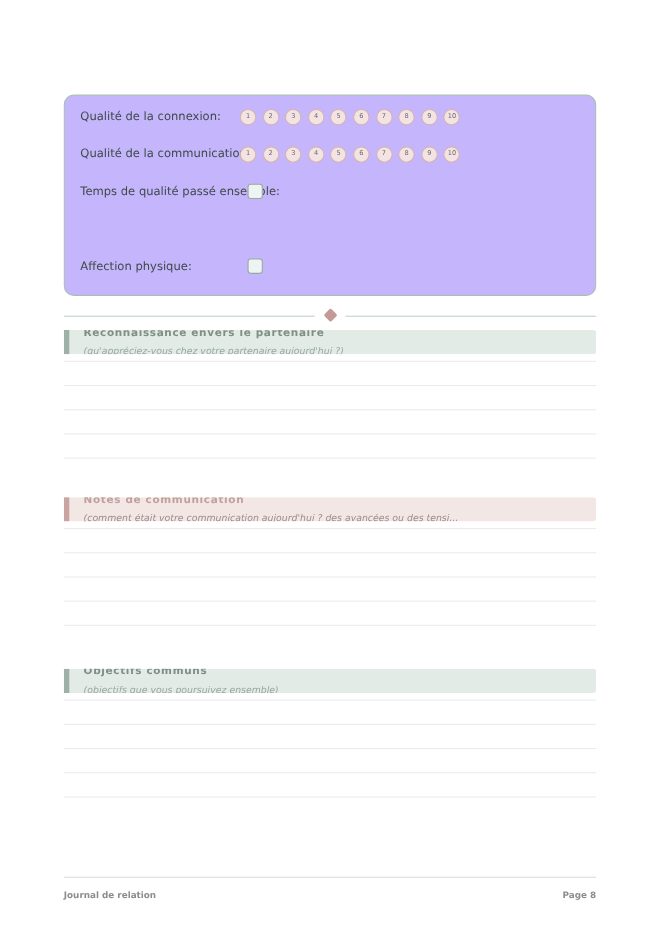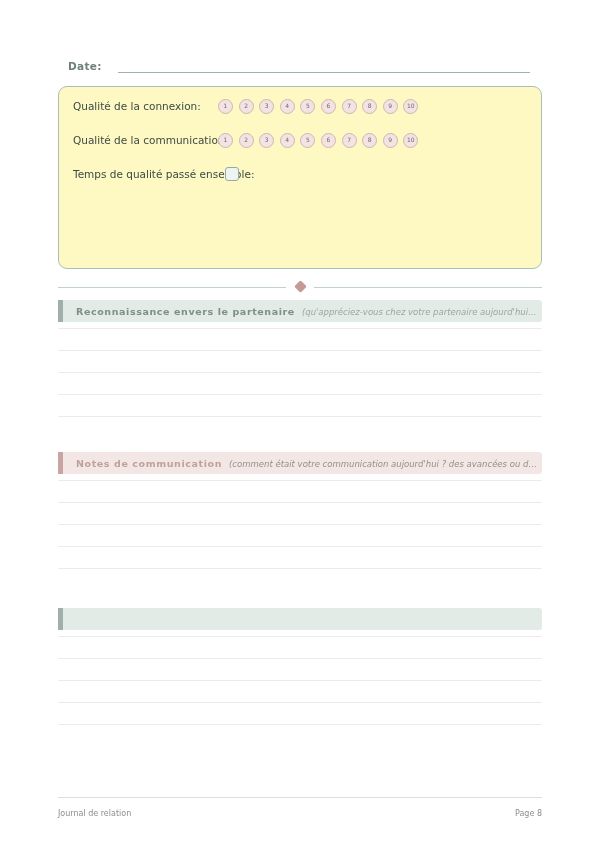--- a/index.html
+++ b/index.html
@@ -50,21 +50,21 @@
   }
 
   
   .metrics-card {
     position: absolute;
     left: 58px;
     top: 86px;
     width: 484px;
     height: 183px;
     box-sizing: border-box;
-    background: #fef9c3;
+    background: #c4b5fd;
     border: 1px solid #a9bfb6;
     border-radius: 9px;
     padding-left: 12px;
   }
   .metric-row {
     position: absolute;
     left: 14px;
     height: 22px;
     width: 460px;
   }
@@ -177,20 +177,21 @@
   .sec-head .txtwrap {
     position: relative;
     z-index: 2;
     margin-left: 18px;
     display: flex;
     align-items: baseline;
     gap: 7px;
     overflow: hidden;
     white-space: nowrap;
     padding-right: 4px;
+    flex-direction: column;
   }
   .sec-title {
     font-size: 9.5px;
     font-weight: bold;
     letter-spacing: .6px;
     white-space: nowrap;
   }
   .sec-sub {
     font-size: 8.5px;
     font-style: italic;
@@ -235,31 +236,28 @@
     position: absolute;
     left: 58px;
     top: 806px;
     width: 484px;
     height: 14px;
     font-size: 8px;
     color: #8a8f8d;
     display: flex;
     justify-content: space-between;
     align-items: center;
+    font-weight: bold;
   }
 </style>
 </head>
 <body>
 
 <div class="page">
 
-  <div class="date-row">
-    <span class="date-label">Date:</span>
-    <div class="date-line"></div>
-  </div>
 
   <div class="metrics-card">
 
     <div class="metric-row r1">
       <span class="metric-label">Qualité de la connexion:</span>
       <div class="scale">
         <span class="scale-dot">1</span>
         <span class="scale-dot">2</span>
         <span class="scale-dot">3</span>
         <span class="scale-dot">4</span>
@@ -287,20 +285,24 @@
         <span class="scale-dot">10</span>
       </div>
     </div>
 
     <div class="metric-row r3">
       <span class="metric-label">Temps de qualité passé ensemble:</span>
       <span class="chk c1"></span>
     </div>
 
 
+    <div class="metric-row r5">
+      <span class="metric-label">Affection physique:</span>
+      <span class="chk c3"></span>
+    </div>
 
   </div>
 
   <div class="divider">
     <div class="dl left"></div>
     <div class="diamond"></div>
     <div class="dl right"></div>
   </div>
 
   <div class="section" style="top:300px;">
@@ -336,20 +338,24 @@
       <div class="wline"></div>
       <div class="wline"></div>
       <div class="wline"></div>
     </div>
   </div>
 
   <div class="section" style="top:608px;">
     <div class="sec-head green">
       <div class="headbg"></div>
       <div class="accent"></div>
+      <div class="txtwrap">
+        <span class="sec-title">Objectifs communs</span>
+        <span class="sec-sub">(objectifs que vous poursuivez ensemble)</span>
+      </div>
     </div>
     <div class="lines">
       <div class="wline"></div>
       <div class="wline"></div>
       <div class="wline"></div>
       <div class="wline"></div>
       <div class="wline"></div>
     </div>
   </div>
 

